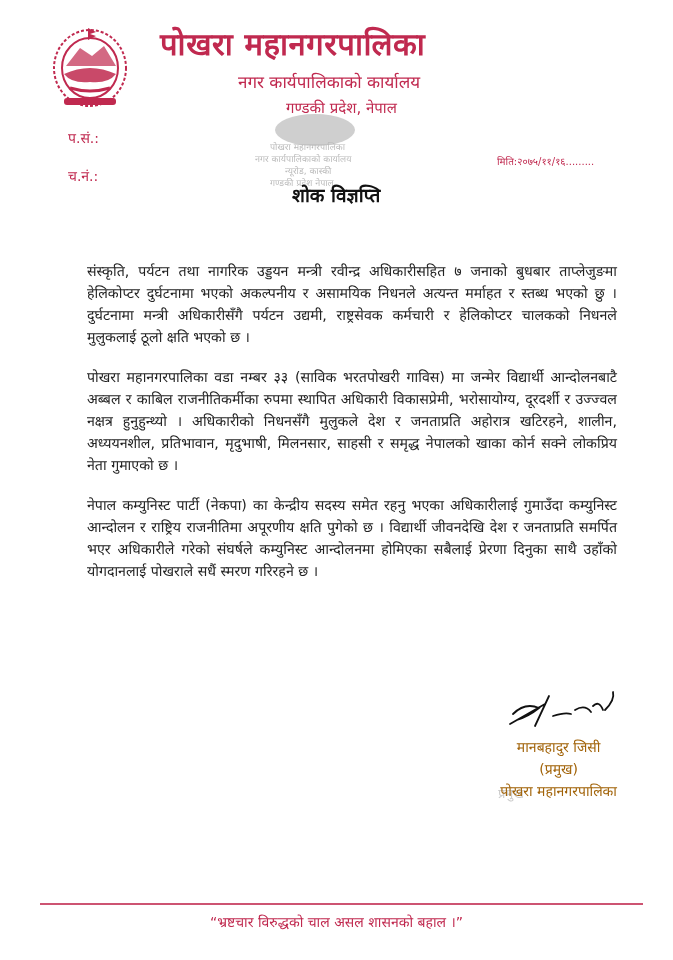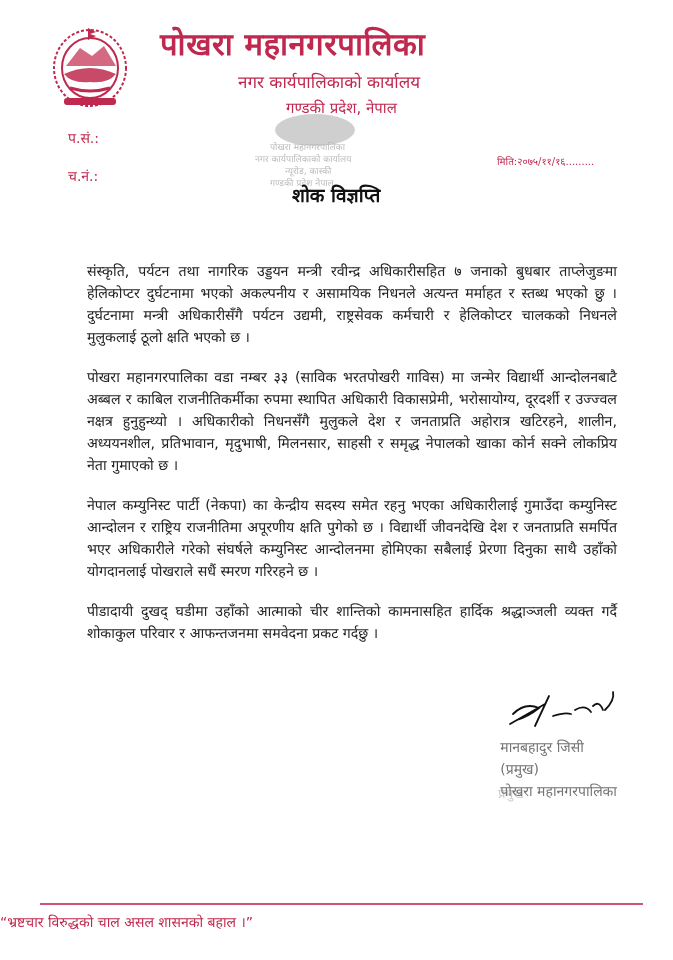--- a/index.html
+++ b/index.html
@@ -16,25 +16,25 @@
   .address { position: absolute; left: 286px; top: 97px; font-size: 15px; color: #c0294f; white-space: nowrap; }
   .ref { position: absolute; left: 44px; font-size: 14px; color: #c0294f; margin-left: 24px; }
   .ref.ps { top: 128px; }
   .ref.cn { top: 166px; }
   .date { position: absolute; left: 497px; top: 154px; font-size: 10px; color: #c0294f; white-space: nowrap; }
   .stamp { position: absolute; left: 250px; top: 110px; width: 130px; height: 80px; opacity: 0.35; }
   .notice-title { position: absolute; left: 292px; top: 182px; font-size: 19px; font-weight: bold; color: #111; white-space: nowrap; }
   .body { position: absolute; left: 87px; top: 248px; width: 530px; font-size: 14.2px; line-height: 22px; color: #222; text-align: justify; }
   .body p { margin: 12px 0 18px 0; }
   .signature { position: absolute; left: 505px; top: 690px; width: 115px; height: 40px; }
-  .sign-block { position: absolute; right: 56px; top: 736px; text-align: left; font-size: 14px; line-height: 22px; color: #737373; }
+  .sign-block { position: absolute; right: 56px; top: 736px; text-align: center; font-size: 14px; line-height: 22px; color: #a16207; }
   .sign-block div { white-space: nowrap; }
   .faded-stamp { position: absolute; left: 498px; top: 784px; font-size: 13px; color: #ccc; }
   .footer-rule { position: absolute; left: 40px; top: 903px; width: 603px; height: 2px; background: #c0294f; opacity: 0.8; }
-  .motto { position: absolute; left: 0; width: 673px; top: 912px; font-size: 14px; color: #c0294f; }
+  .motto { position: absolute; left: 0; width: 673px; top: 912px; text-align: center; font-size: 14px; color: #c0294f; }
 </style>
 </head>
 <body>
 
 <div>
   <svg class="emblem" viewBox="0 0 84 92">
     <g fill="none" stroke="#c0294f" stroke-width="2">
       <ellipse cx="42" cy="46" rx="36" ry="38" stroke-dasharray="3 2"></ellipse>
       <ellipse cx="42" cy="46" rx="28" ry="30"></ellipse>
     </g>
@@ -62,21 +62,20 @@
 <div class="date">
   <span>मिति:</span><span>२०७५/११/१६.........</span>
 </div>
 
 <div class="notice-title">शोक विज्ञप्ति</div>
 
 <div class="body">
   <p>संस्कृति, पर्यटन तथा नागरिक उड्डयन मन्त्री रवीन्द्र अधिकारीसहित ७ जनाको बुधबार ताप्लेजुङमा हेलिकोप्टर दुर्घटनामा भएको अकल्पनीय र असामयिक निधनले अत्यन्त मर्माहत र स्तब्ध भएको छु । दुर्घटनामा मन्त्री अधिकारीसँगै पर्यटन उद्यमी, राष्ट्रसेवक कर्मचारी र हेलिकोप्टर चालकको निधनले मुलुकलाई ठूलो क्षति भएको छ ।</p>
   <p>पोखरा महानगरपालिका वडा नम्बर ३३ (साविक भरतपोखरी गाविस) मा जन्मेर विद्यार्थी आन्दोलनबाटै अब्बल र काबिल राजनीतिकर्मीका रुपमा स्थापित अधिकारी विकासप्रेमी, भरोसायोग्य, दूरदर्शी र उज्ज्वल नक्षत्र हुनुहुन्थ्यो । अधिकारीको निधनसँगै मुलुकले देश र जनताप्रति अहोरात्र खटिरहने, शालीन, अध्ययनशील, प्रतिभावान, मृदुभाषी, मिलनसार, साहसी र समृद्ध नेपालको खाका कोर्न सक्ने लोकप्रिय नेता गुमाएको छ ।</p>
   <p>नेपाल कम्युनिस्ट पार्टी (नेकपा) का केन्द्रीय सदस्य समेत रहनु भएका अधिकारीलाई गुमाउँदा कम्युनिस्ट आन्दोलन र राष्ट्रिय राजनीतिमा अपूरणीय क्षति पुगेको छ । विद्यार्थी जीवनदेखि देश र जनताप्रति समर्पित भएर अधिकारीले गरेको संघर्षले कम्युनिस्ट आन्दोलनमा होमिएका सबैलाई प्रेरणा दिनुका साथै उहाँको योगदानलाई पोखराले सधैं स्मरण गरिरहने छ ।</p>
-  <p>पीडादायी दुखद् घडीमा उहाँको आत्माको चीर शान्तिको कामनासहित हार्दिक श्रद्धाञ्जली व्यक्त गर्दै शोकाकुल परिवार र आफन्तजनमा समवेदना प्रकट गर्दछु ।</p>
 </div>
 
 <svg class="signature" viewBox="0 0 115 40">
   <path d="M5 34 L40 14 M8 24 Q20 12 34 18 Q24 26 12 30 M30 36 L44 6 M48 26 Q60 22 66 24 M70 20 Q80 14 86 22 M88 16 Q94 10 98 20 M100 20 Q110 10 108 2" stroke="#111" stroke-width="1.8" fill="none" stroke-linecap="round"></path>
 </svg>
 
 <div class="faded-stamp">प्रमुख</div>
 <div class="sign-block">
   <div>मानबहादुर जिसी</div>
   <div>(प्रमुख)</div>

